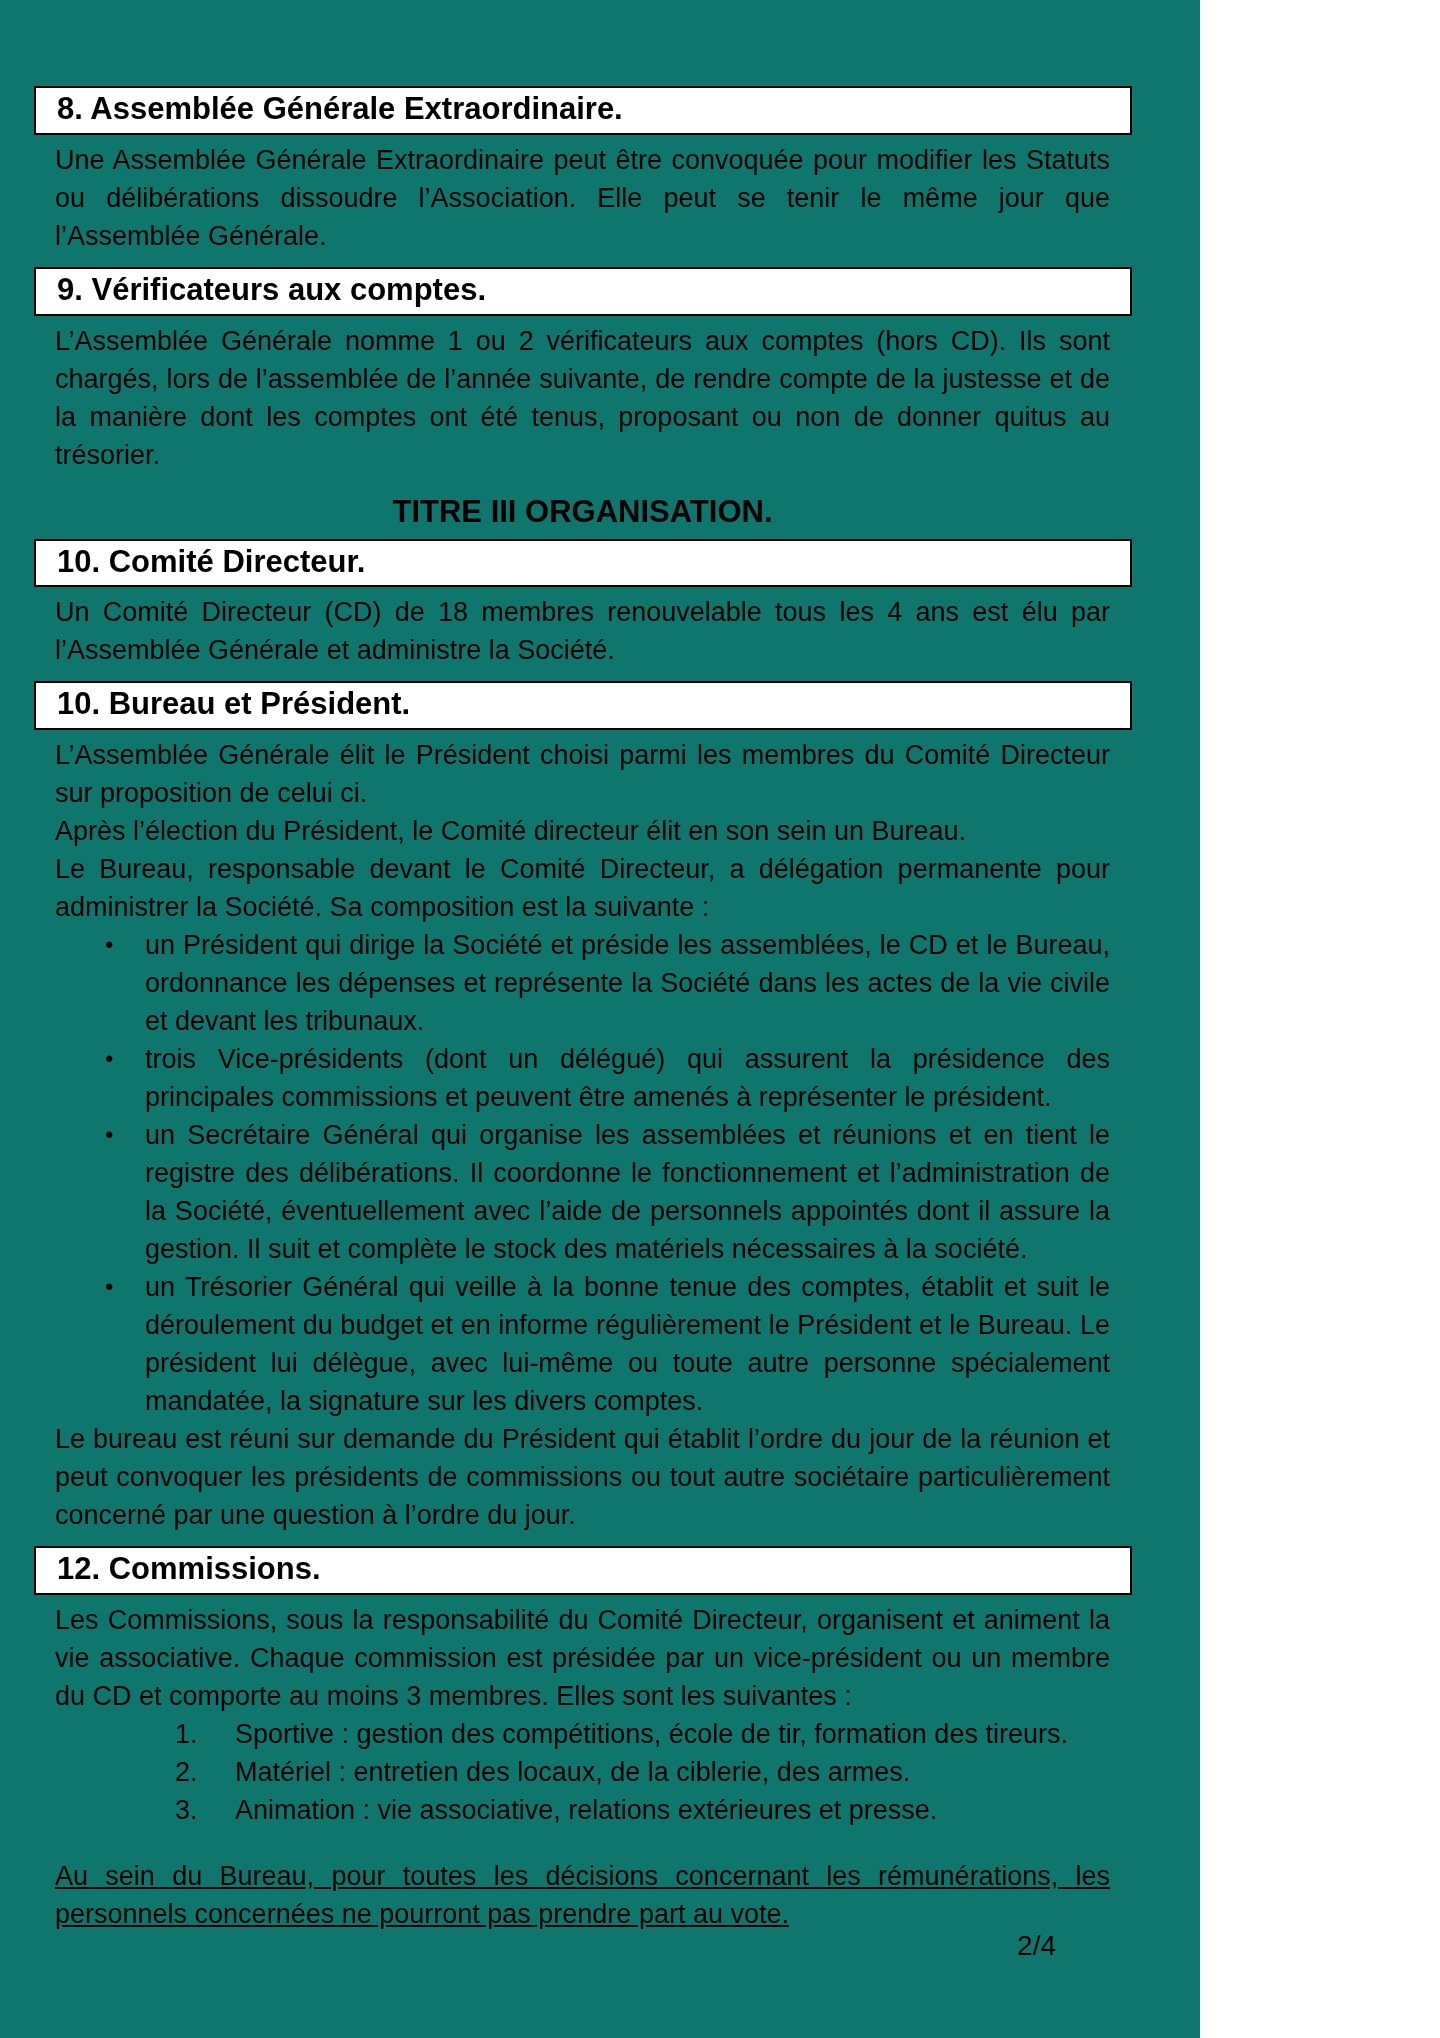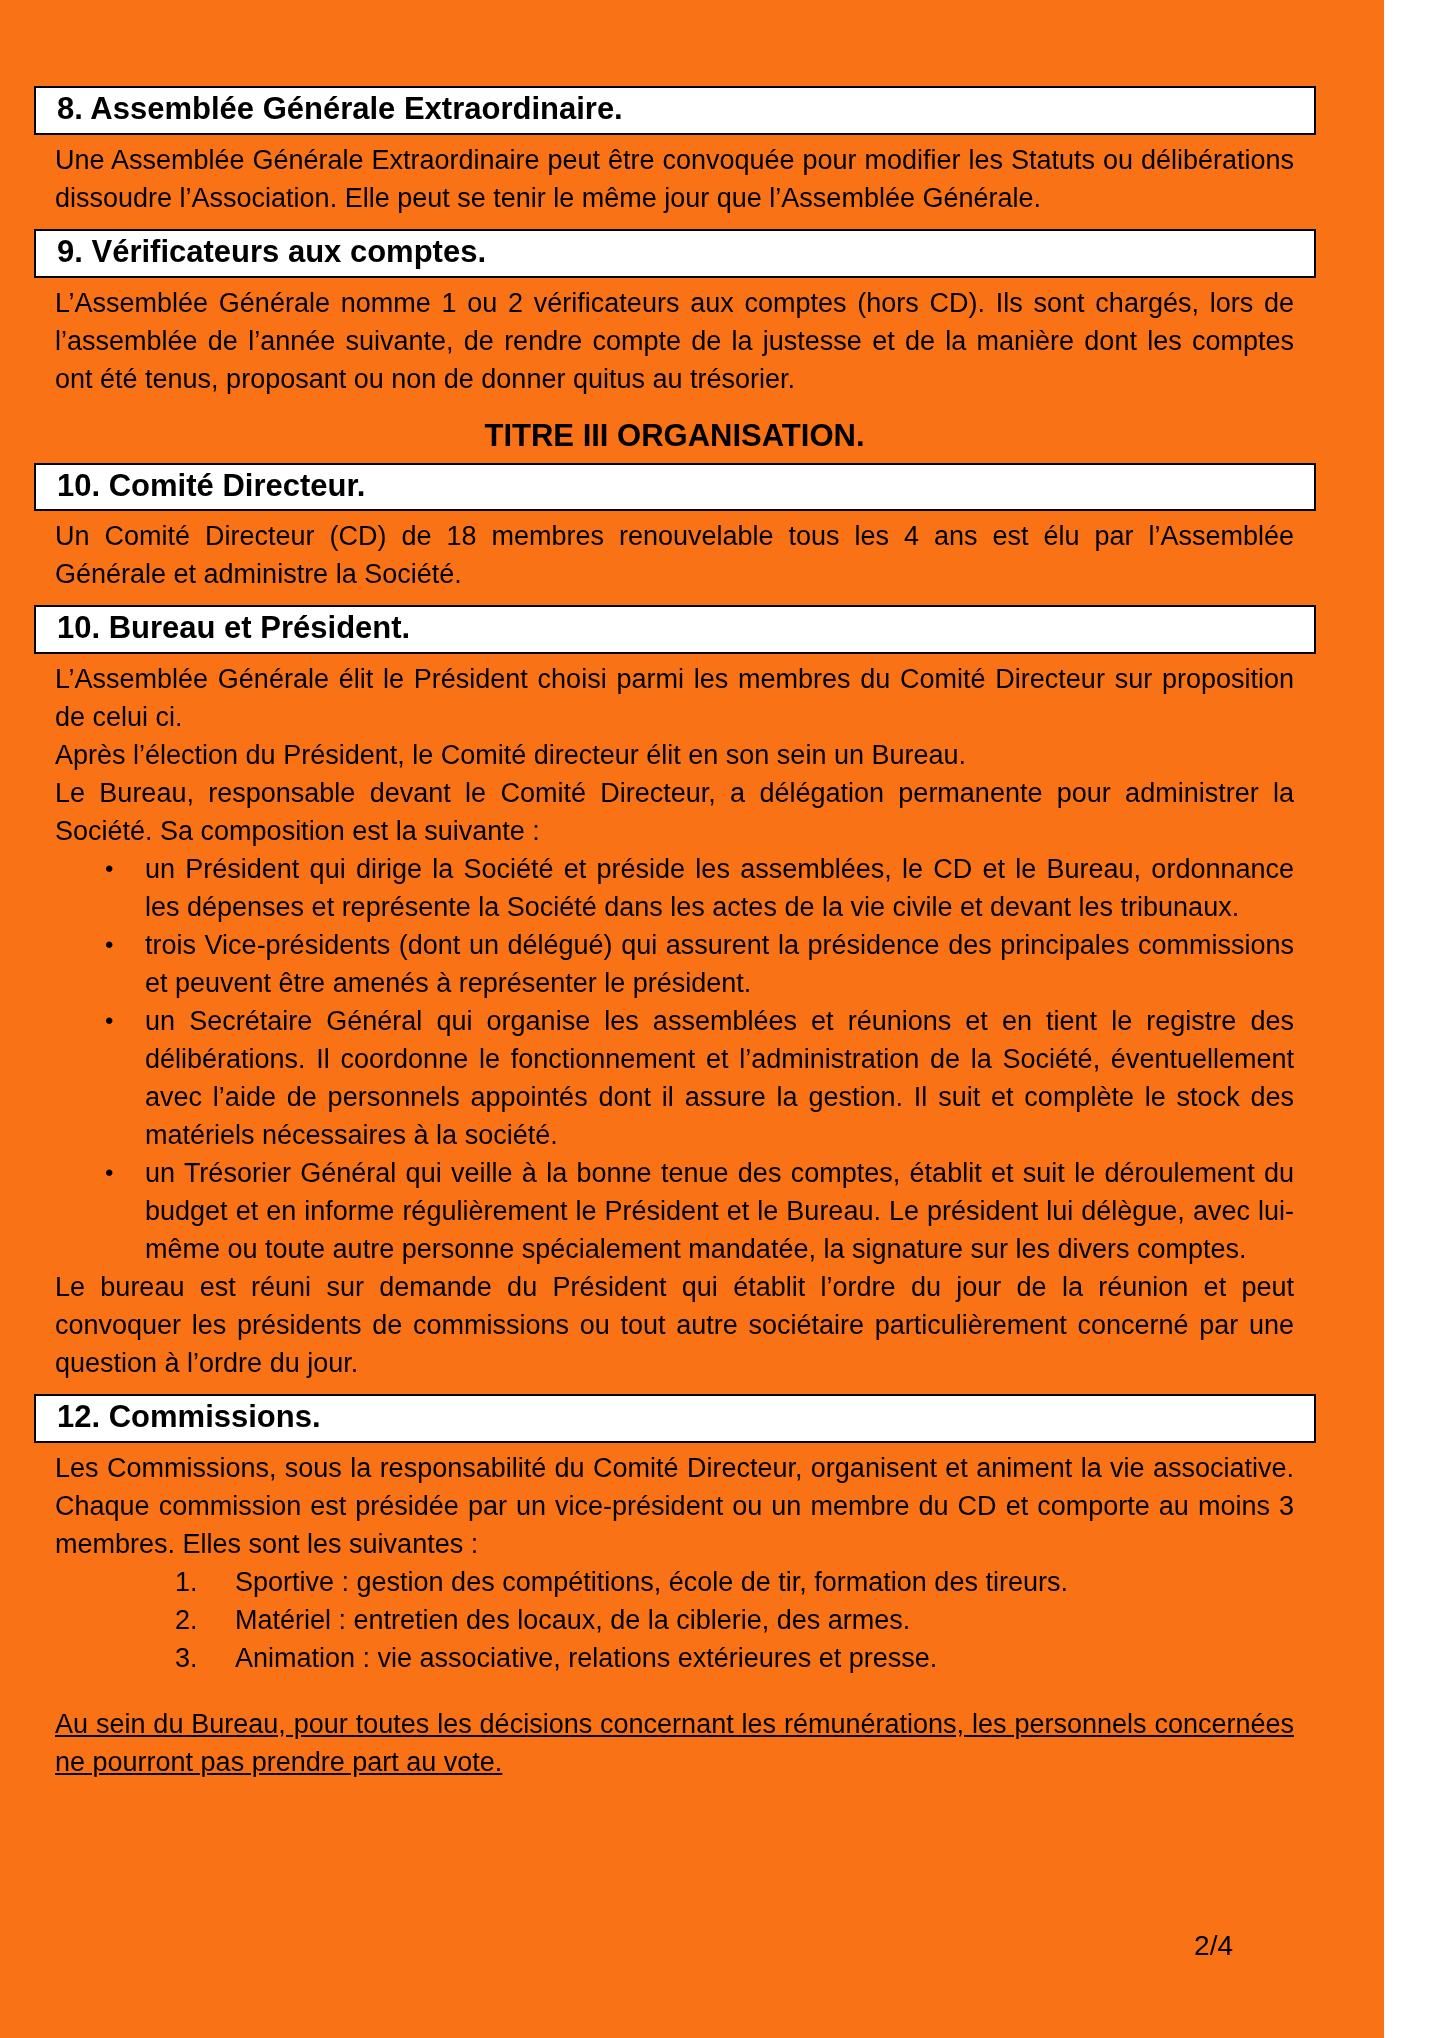--- a/index.html
+++ b/index.html
@@ -2,23 +2,23 @@
 <html lang="fr"><head>
 <meta charset="utf-8">
 <style>
   html, body {
     margin: 0;
     padding: 0;
     background: #ffffff;
   }
   .page {
     position: relative;
-    width: 1384px;
+    width: 1200px;
     height: 2038px;
-    background: #f97316;
+    background: #0f766e;
     color: #000000;
     font-family: "Liberation Sans", "DejaVu Sans", sans-serif;
     overflow: hidden;
     box-sizing: border-box;
   }
   .content {
     box-sizing: border-box;
     padding: 86px 90px 0 55px; 
   }
   
@@ -88,21 +88,21 @@
   p.note {
     margin: 28px 0 0 0;
     font-size: 27px;
     line-height: 38px;
     text-align: justify;
     text-decoration: underline;
   }
   .page-number {
     position: absolute;
     top: 1932px;
-    right: 151px;
+    right: 144px;
     font-size: 28px;
     line-height: 1;
   }
 </style>
 </head>
 <body>
 
 <div class="page">
   <div class="content">
 

